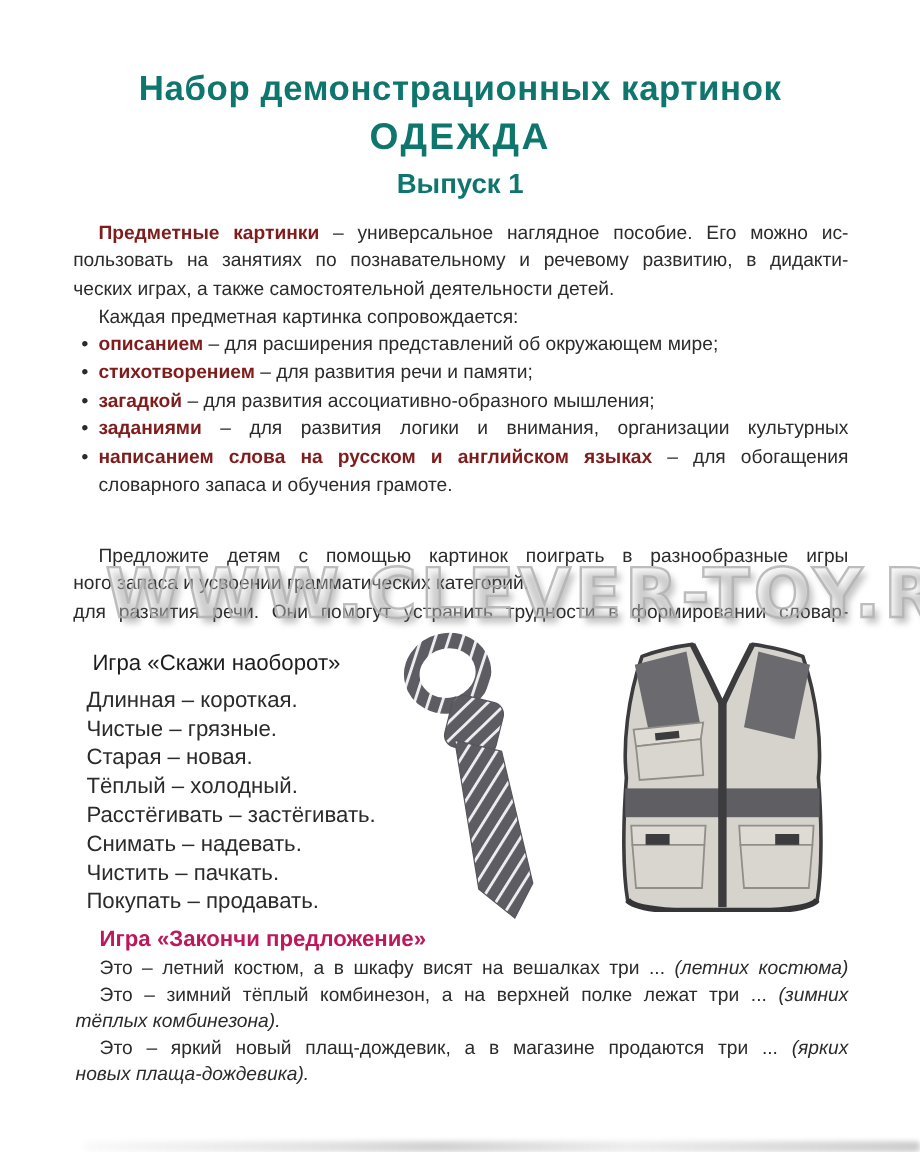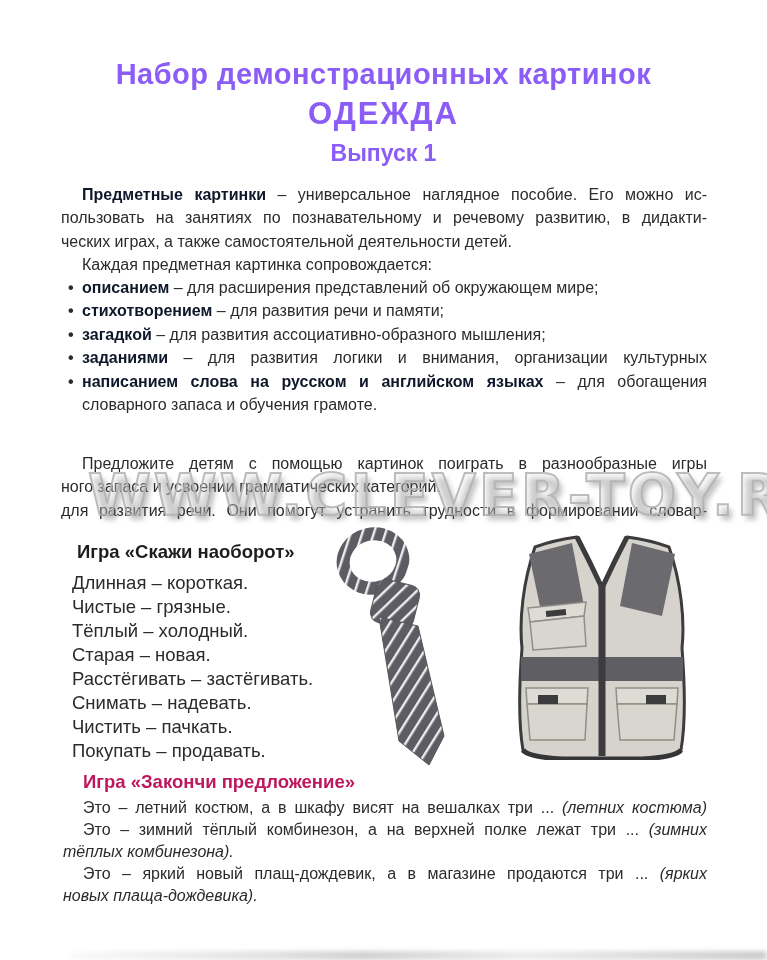--- a/index.html
+++ b/index.html
@@ -1,36 +1,36 @@
 <!DOCTYPE html>
 <html><head>
 <meta charset="utf-8">
 <style>
   html,body{margin:0;padding:0;background:#efefef;}
   .page{position:relative;width:767px;height:960px;margin:0 auto;background:#ffffff;
         font-family:"Liberation Sans",sans-serif;color:#2b2b2b;overflow:hidden;}
   
-  .t{position:absolute;left:0;width:100%;text-align:center;font-weight:bold;color:#8b5cf6;margin:0;}
+  .t{position:absolute;left:0;width:100%;text-align:center;font-weight:bold;color:#0f766e;margin:0;}
   .t1{top:58px;font-size:29px;letter-spacing:0.5px;}
   .t2{top:96px;font-size:31px;letter-spacing:2px;}
   .t3{top:140px;font-size:23px;}
   
   .block{position:absolute;left:61px;width:646px;font-size:16px;line-height:23.4px;}
   .p1{top:183px;}
   .bullets{top:276px;}
   .p2{top:452px;}
   .line{display:block;}
   .jl{text-align:justify;text-align-last:justify;}
   .ind{text-indent:21px;}
-  b{font-weight:bold;color:#0f172a;}
+  b{font-weight:bold;color:#7f1d1d;}
   .bullet{position:relative;padding-left:21px;}
   .dot{position:absolute;left:7px;top:0;font-weight:bold;}
   
   .game1{position:absolute;left:72px;top:540px;width:272px;}
-  .g1title{font-weight:bold;font-size:18.5px;line-height:24px;padding-left:5px;margin:0 0 7px 0;color:#1d1d1d;}
+  .g1title{font-weight:normal;font-size:18.5px;line-height:24px;padding-left:5px;margin:0 0 7px 0;color:#1d1d1d;}
   .g1line{font-size:18.5px;line-height:24px;white-space:nowrap;}
   
   .game2{position:absolute;left:63px;top:770px;width:644px;font-size:16px;line-height:22px;}
   .g2title{font-weight:bold;font-size:18.5px;line-height:24px;padding-left:20px;margin:0 0 3px 0;color:#be185d;}
   .ital{font-style:italic;}
   .ind2{text-indent:20px;}
   
   .wm{position:absolute;top:462px;left:88px;width:672px;z-index:3;pointer-events:none;
       font-family:"DejaVu Sans",sans-serif;font-weight:bold;font-size:57px;letter-spacing:3px;
       color:rgba(225,225,225,0.28);-webkit-text-stroke:2px rgba(178,178,178,0.85);
@@ -87,22 +87,22 @@
     <div class="line">ного запаса и усвоении грамматических категорий.</div>
     <div class="line jl">для развития речи. Они помогут устранить трудности в формировании словар-</div>
   </div>
 
   <div class="wm">WWW.CLEVER-TOY.RU</div>
 
   <div class="game1">
     <div class="g1title">Игра «Скажи наоборот»</div>
     <div class="g1line">Длинная – короткая.</div>
     <div class="g1line">Чистые – грязные.</div>
+    <div class="g1line">Старая – новая.</div>
     <div class="g1line">Тёплый – холодный.</div>
-    <div class="g1line">Старая – новая.</div>
     <div class="g1line">Расстёгивать – застёгивать.</div>
     <div class="g1line">Снимать – надевать.</div>
     <div class="g1line">Чистить – пачкать.</div>
     <div class="g1line">Покупать – продавать.</div>
   </div>
 
   <svg class="tie-svg" width="115" height="244" viewBox="0 0 115 244">
     <defs>
       <pattern id="ts" patternUnits="userSpaceOnUse" width="11" height="11" patternTransform="rotate(32)">
         <rect width="11" height="11" fill="#5c5c62"></rect>

